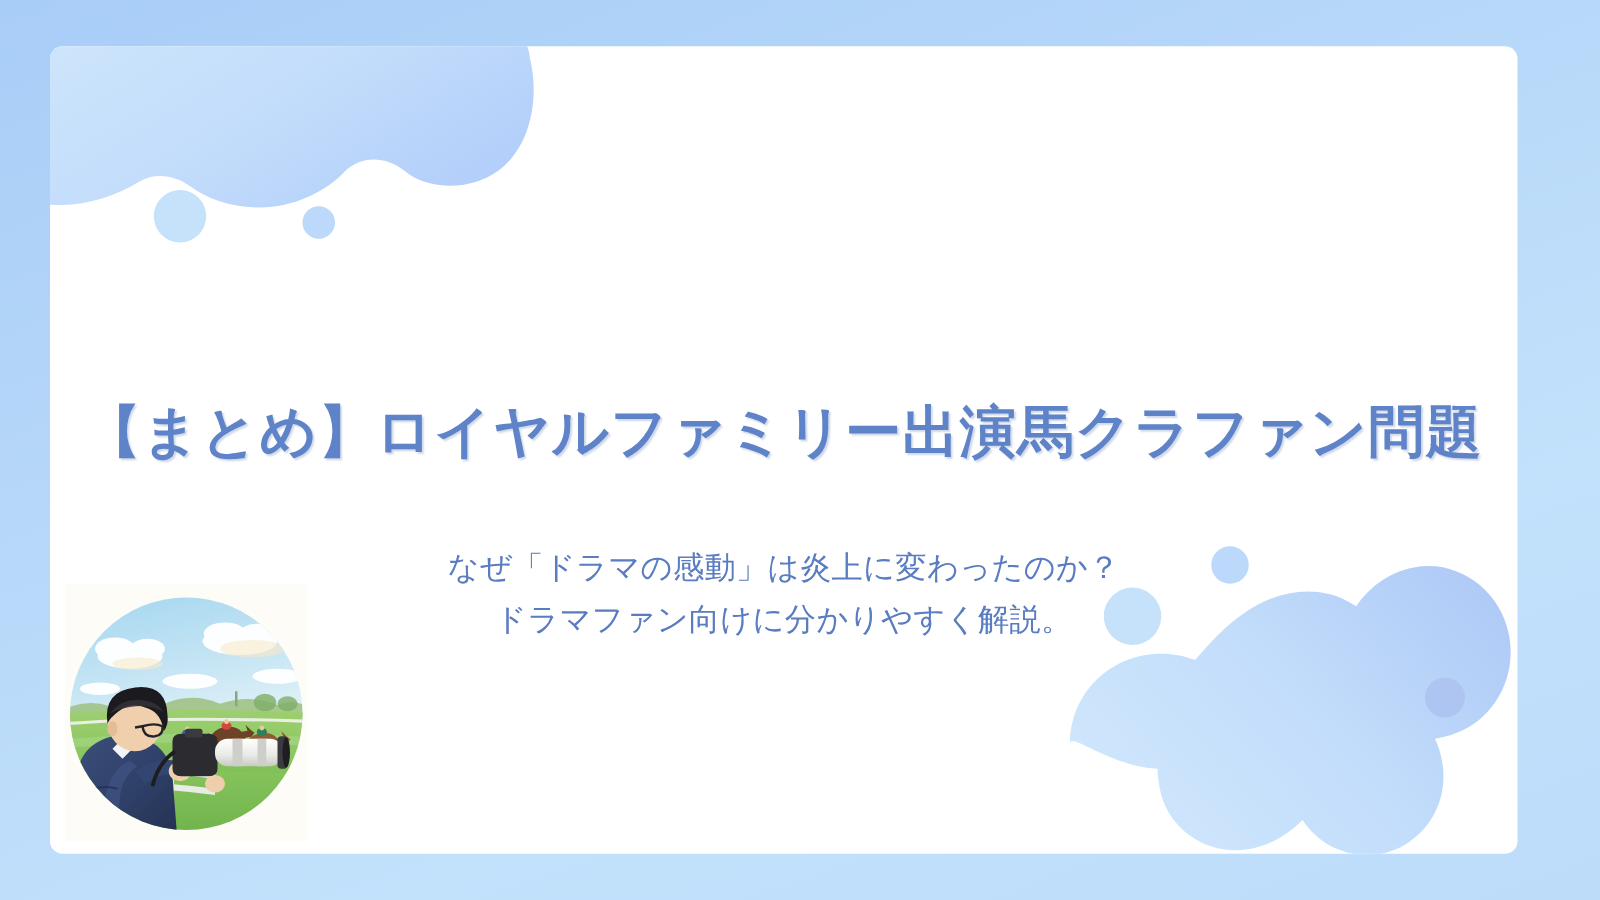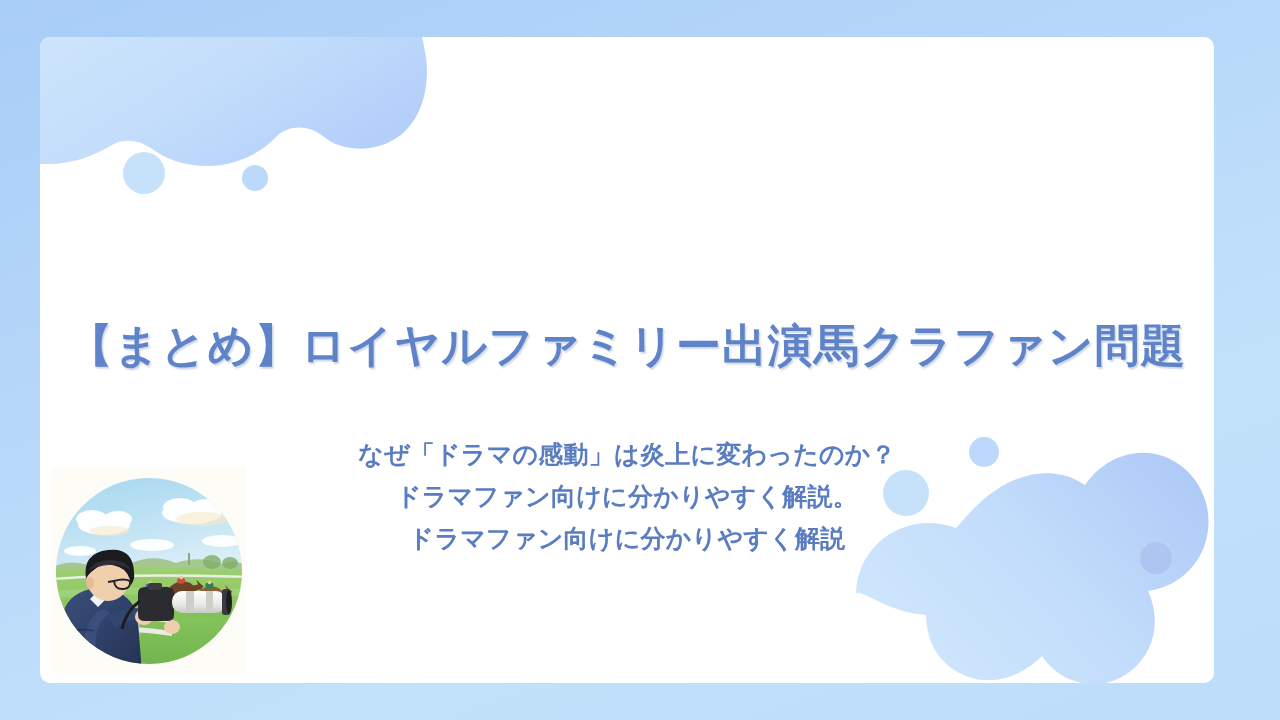--- a/index.html
+++ b/index.html
@@ -45,21 +45,21 @@
     white-space:nowrap;
   }
   
   #subtitle-wrap {
     position:absolute;
     left:0; right:0; top:396px;
     text-align:center;
   }
   .subtitle-line {
     font-size:25px;
-    font-weight:700;
+    font-weight:400;
     color:#5a7cc0;
     line-height:42px;
     letter-spacing:0.01em;
     white-space:nowrap;
   }
   
   #thumb {
     position:absolute;
     left:12px; top:430px;
     width:194px; height:206px;
@@ -265,17 +265,16 @@
       </svg>
     </div>
 
     <div id="title-wrap">
       <span id="title">【まとめ】ロイヤルファミリー出演馬クラファン問題</span>
     </div>
 
     <div id="subtitle-wrap">
       <div class="subtitle-line">なぜ「ドラマの感動」は炎上に変わったのか？</div>
       <div class="subtitle-line">ドラマファン向けに分かりやすく解説。</div>
-      <div class="subtitle-line">ドラマファン向けに分かりやすく解説</div>
     </div>
 
   </div>
 </div>
 
 </body></html>

